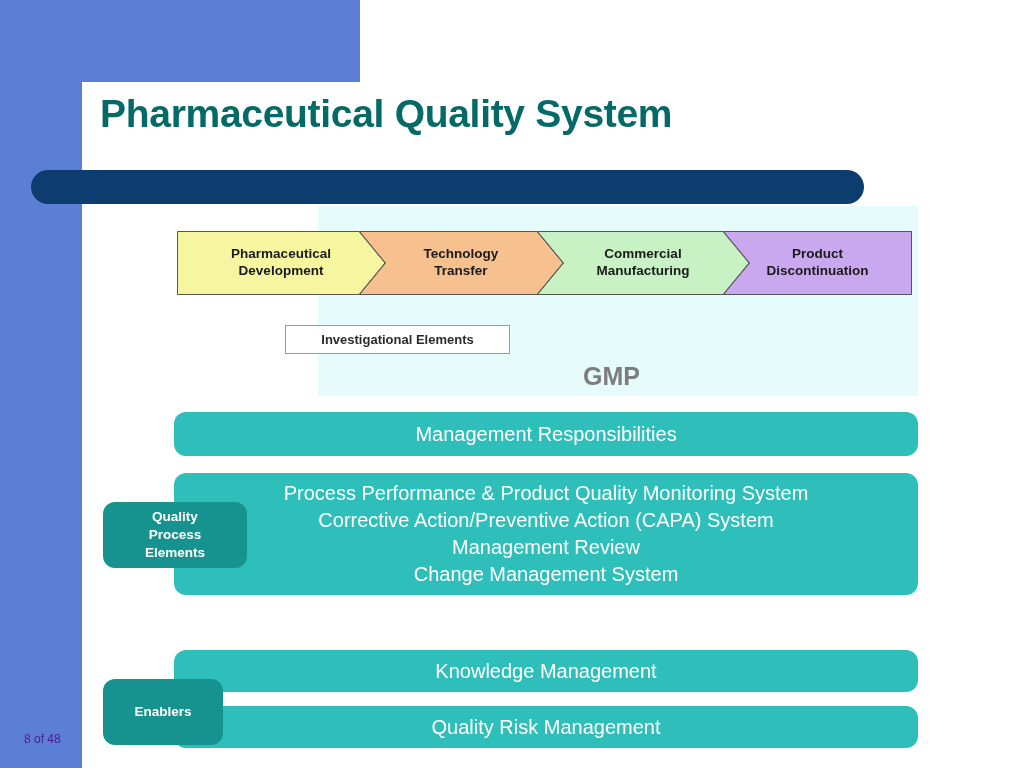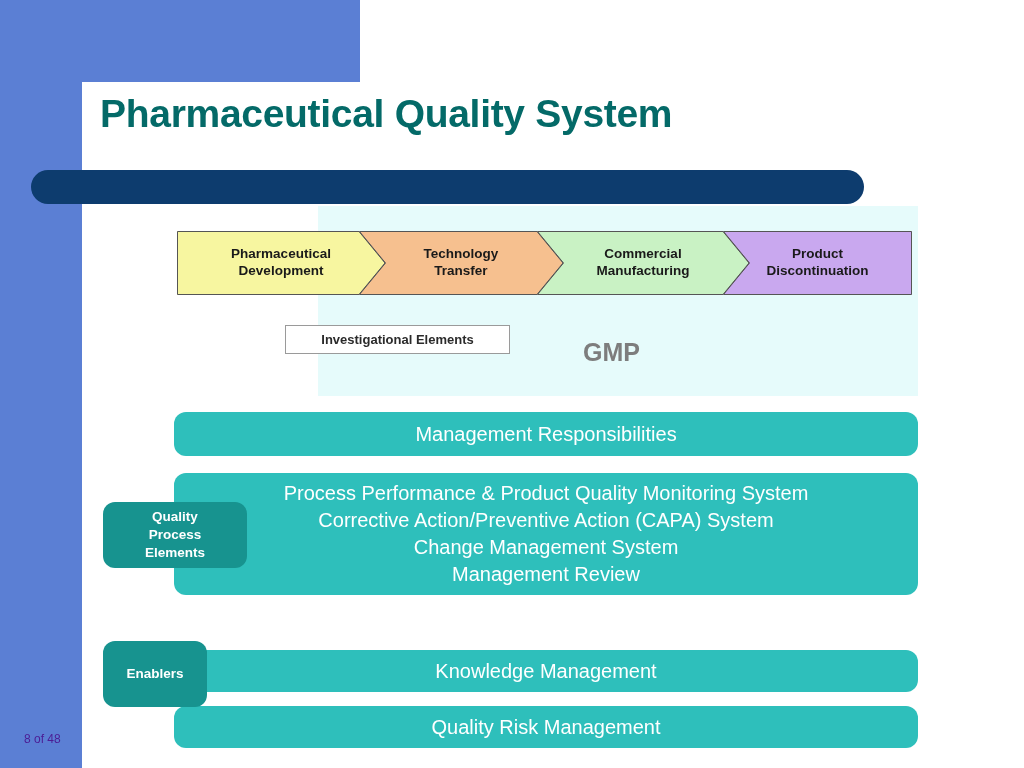--- a/index.html
+++ b/index.html
@@ -71,21 +71,21 @@
   }
 
   .invest-box {
     position:absolute; left:285px; top:325px; width:225px; height:29px;
     background:#ffffff; border:1px solid #9a9a9a;
     display:flex; align-items:center; justify-content:center;
     font-size:13px; font-weight:bold; color:#2b2b2b;
   }
 
   .gmp-label {
-    position:absolute; left:583px; top:338px;
+    position:absolute; left:583px; top:362px;
     font-size:25px; font-weight:bold; color:#7d7d7d;
   }
 
   .teal-bar {
     position:absolute; background:#2ebfbb; border-radius:12px;
     color:#ffffff; display:flex; align-items:center; justify-content:center;
     text-align:center;
   }
   .bar-mgmt {
     left:174px; top:412px; width:744px; height:44px;
@@ -103,21 +103,21 @@
     left:174px; top:706px; width:744px; height:42px;
     font-size:20px;
   }
 
   .dark-tab {
     position:absolute; background:#17938f; border-radius:12px;
     color:#ffffff; display:flex; align-items:center; justify-content:center;
     text-align:center; font-size:13.5px; font-weight:bold; line-height:1.35;
   }
   .tab-qse { left:103px; top:502px; width:144px; height:66px; }
-  .tab-enablers { left:103px; top:641px; width:104px; height:66px; }
+  .tab-enablers { left:103px; top:679px; width:120px; height:66px; }
 </style>
 </head>
 <body>
 
 <div class="bg-blue-top"></div>
 <div class="bg-blue-left"></div>
 
 <div class="title">Pharmaceutical Quality System</div>
 <div class="title-bar"></div>
 
@@ -159,22 +159,22 @@
 </div>
 
 <div class="invest-box">Investigational Elements</div>
 <div class="gmp-label">GMP</div>
 
 <div class="teal-bar bar-mgmt">Management Responsibilities</div>
 
 <div class="teal-bar bar-qse">
   <div>Process Performance &amp; Product Quality Monitoring System</div>
   <div>Corrective Action/Preventive Action (CAPA) System</div>
+  <div>Management Review</div>
   <div>Change Management System</div>
-  <div>Management Review</div>
 </div>
 
 <div class="teal-bar bar-know">Knowledge Management</div>
 <div class="teal-bar bar-risk">Quality Risk Management</div>
 
 <div class="dark-tab tab-qse">
   <div>
     <div>Quality</div>
     <div>Process</div>
     <div>Elements</div>

